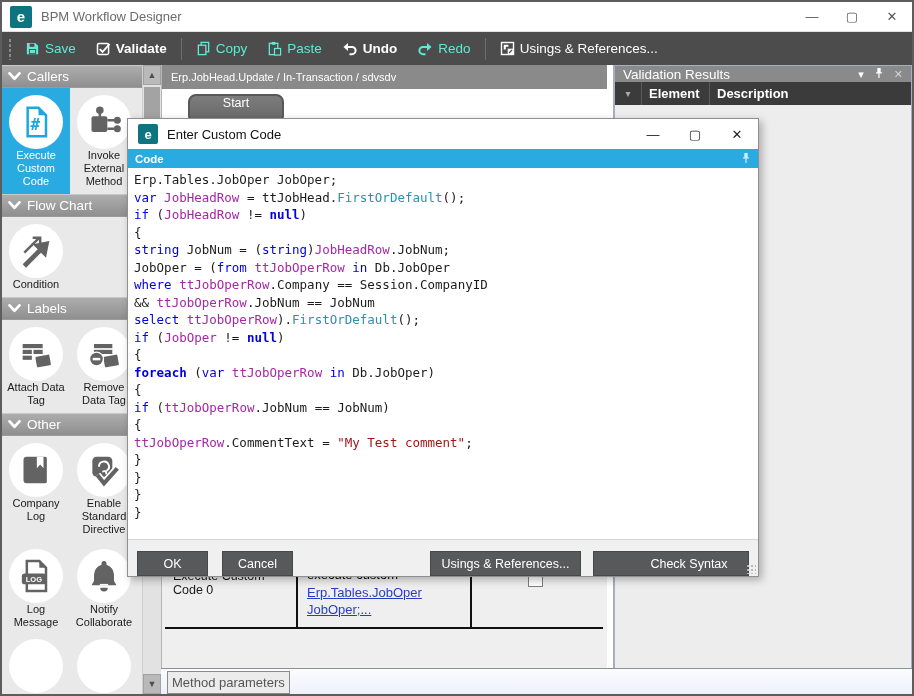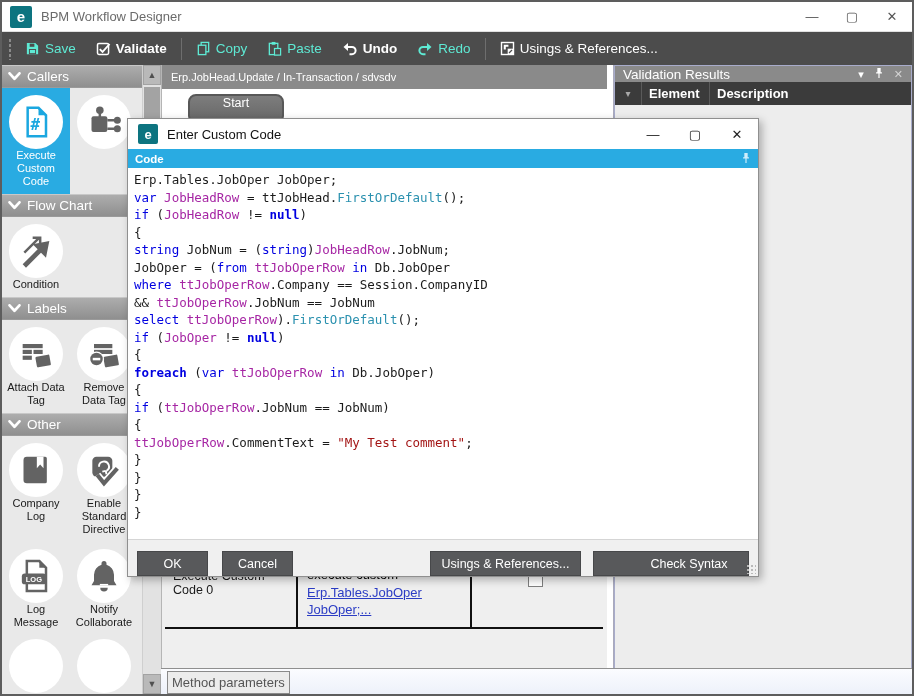--- a/index.html
+++ b/index.html
@@ -209,20 +209,21 @@
               <div class="circle">
                 <svg viewBox="0 0 48 48" width="40" height="40">
                   <circle cx="19" cy="10" r="4.5" fill="#636363"></circle>
                   <path d="M19 12v7" stroke="#636363" stroke-width="3"></path>
                   <rect x="9" y="17" width="19" height="19" rx="2.5" fill="#636363"></rect>
                   <circle cx="40" cy="22" r="4.2" fill="#636363"></circle>
                   <circle cx="40" cy="32" r="4.2" fill="#636363"></circle>
                   <path d="M28 22h8M28 32h8" stroke="#636363" stroke-width="3"></path>
                 </svg>
               </div>
+              <div class="lbl">Invoke External Method</div>
             </div>
           </div>
           <div class="sec-header">
             <span><svg viewBox="0 0 14 10" width="13" height="9">
                 <path d="M1.5 1.5l5.5 6 5.5-6" fill="none" stroke="#fff" stroke-width="3" stroke-linecap="round" stroke-linejoin="round"></path>
               </svg></span>
             <span>Flow Chart</span>
           </div>
           <div class="sec-items">
             <div class="side-item">

